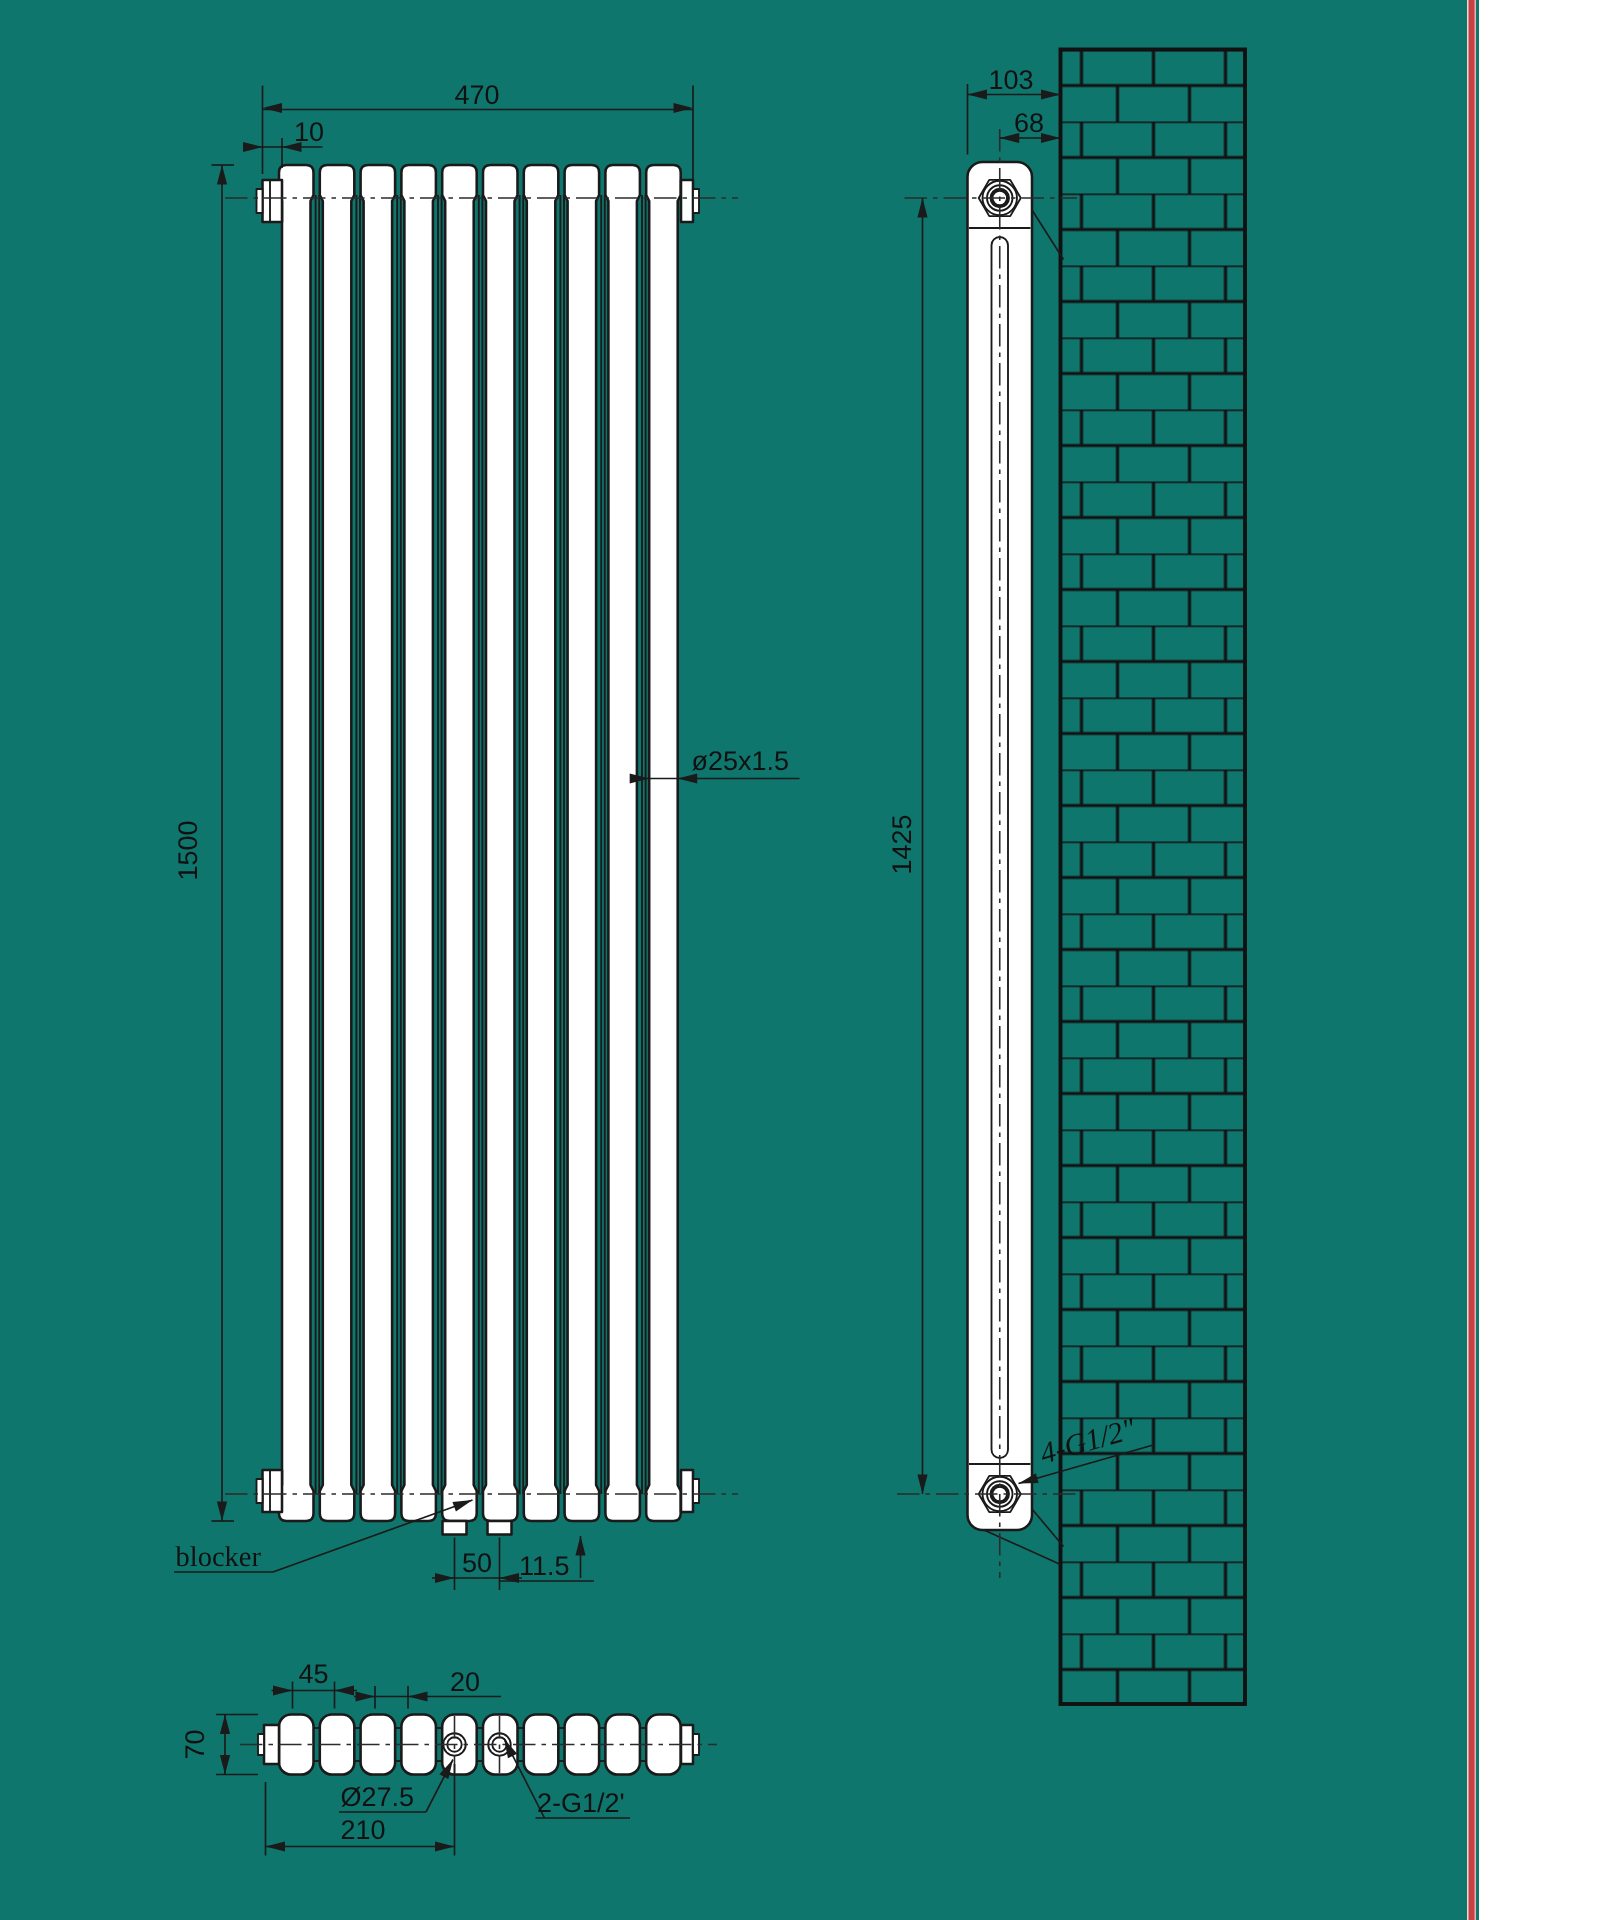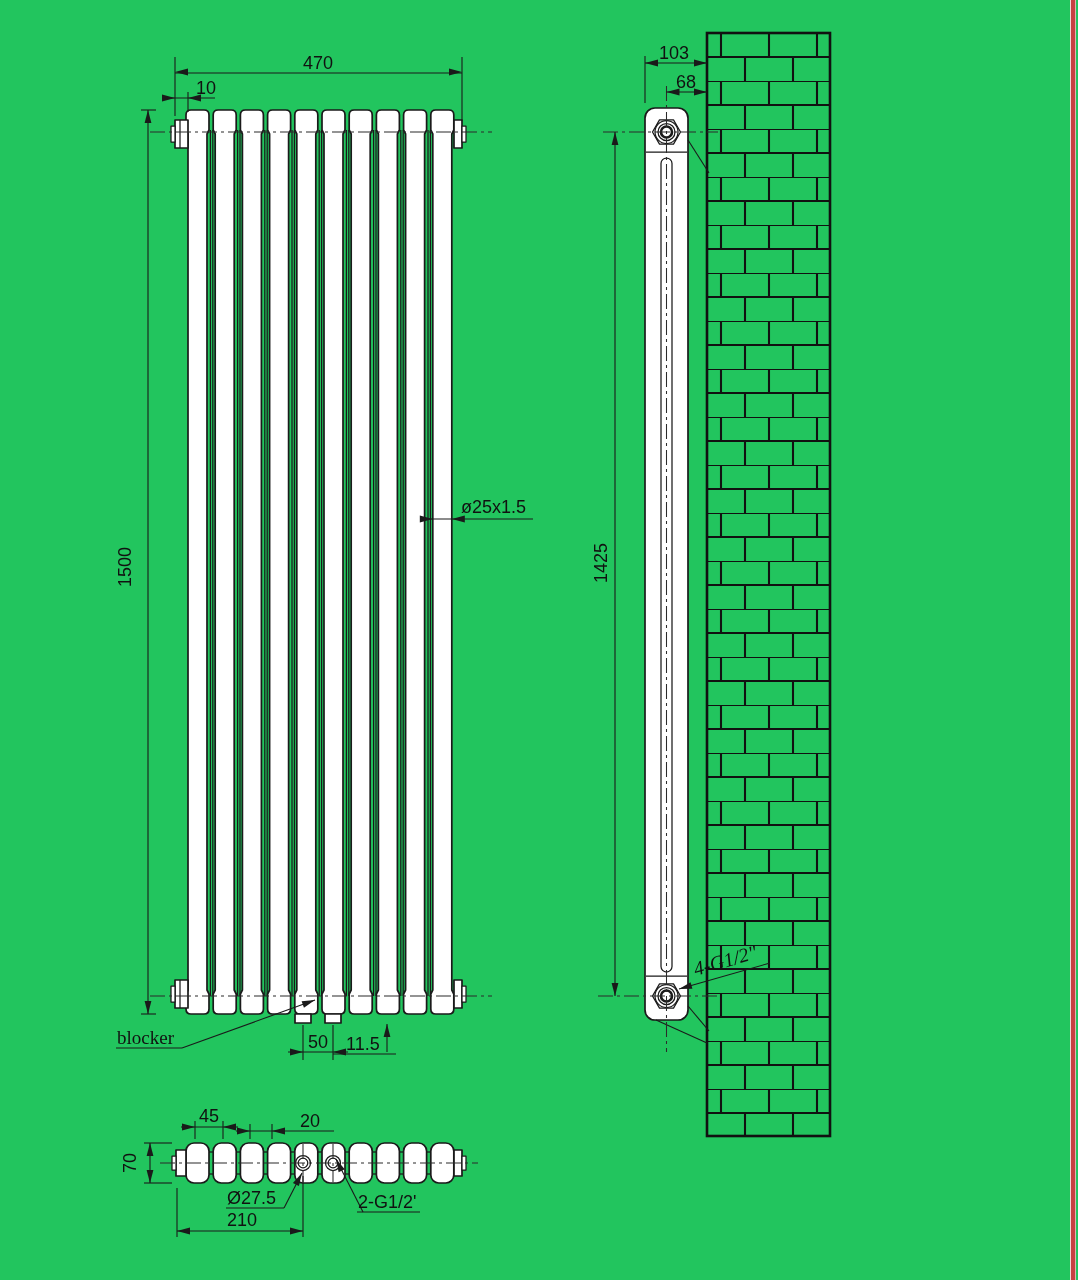--- a/index.html
+++ b/index.html
@@ -1,16 +1,16 @@
 <!DOCTYPE html>
 <html><head>
 <meta charset="utf-8">
 <style>
   html,body{margin:0;padding:0;background:#ffffff;}
-  .page{position:relative;width:1078px;height:1280px;background:#22c55e;overflow:hidden;
+  .page{position:relative;width:986px;height:1280px;background:#0f766e;overflow:hidden;
         font-family:"Liberation Sans",sans-serif;}
   svg{position:absolute;left:0;top:0;}
   
   .ln{stroke:#1a1a1a;stroke-width:1.7;fill:none;stroke-linejoin:round;}
   .f{fill:#ffffff;}
   .t{stroke-width:1.25;}
   .dl{stroke:#1a1a1a;stroke-width:1.1;fill:none;}
   .cl{stroke:#2b2b2b;stroke-width:1.05;fill:none;stroke-dasharray:15 4 3 4;}
   .ah{fill:#1a1a1a;stroke:none;}
   .bw{stroke:#111;stroke-width:2.1;fill:none;}

